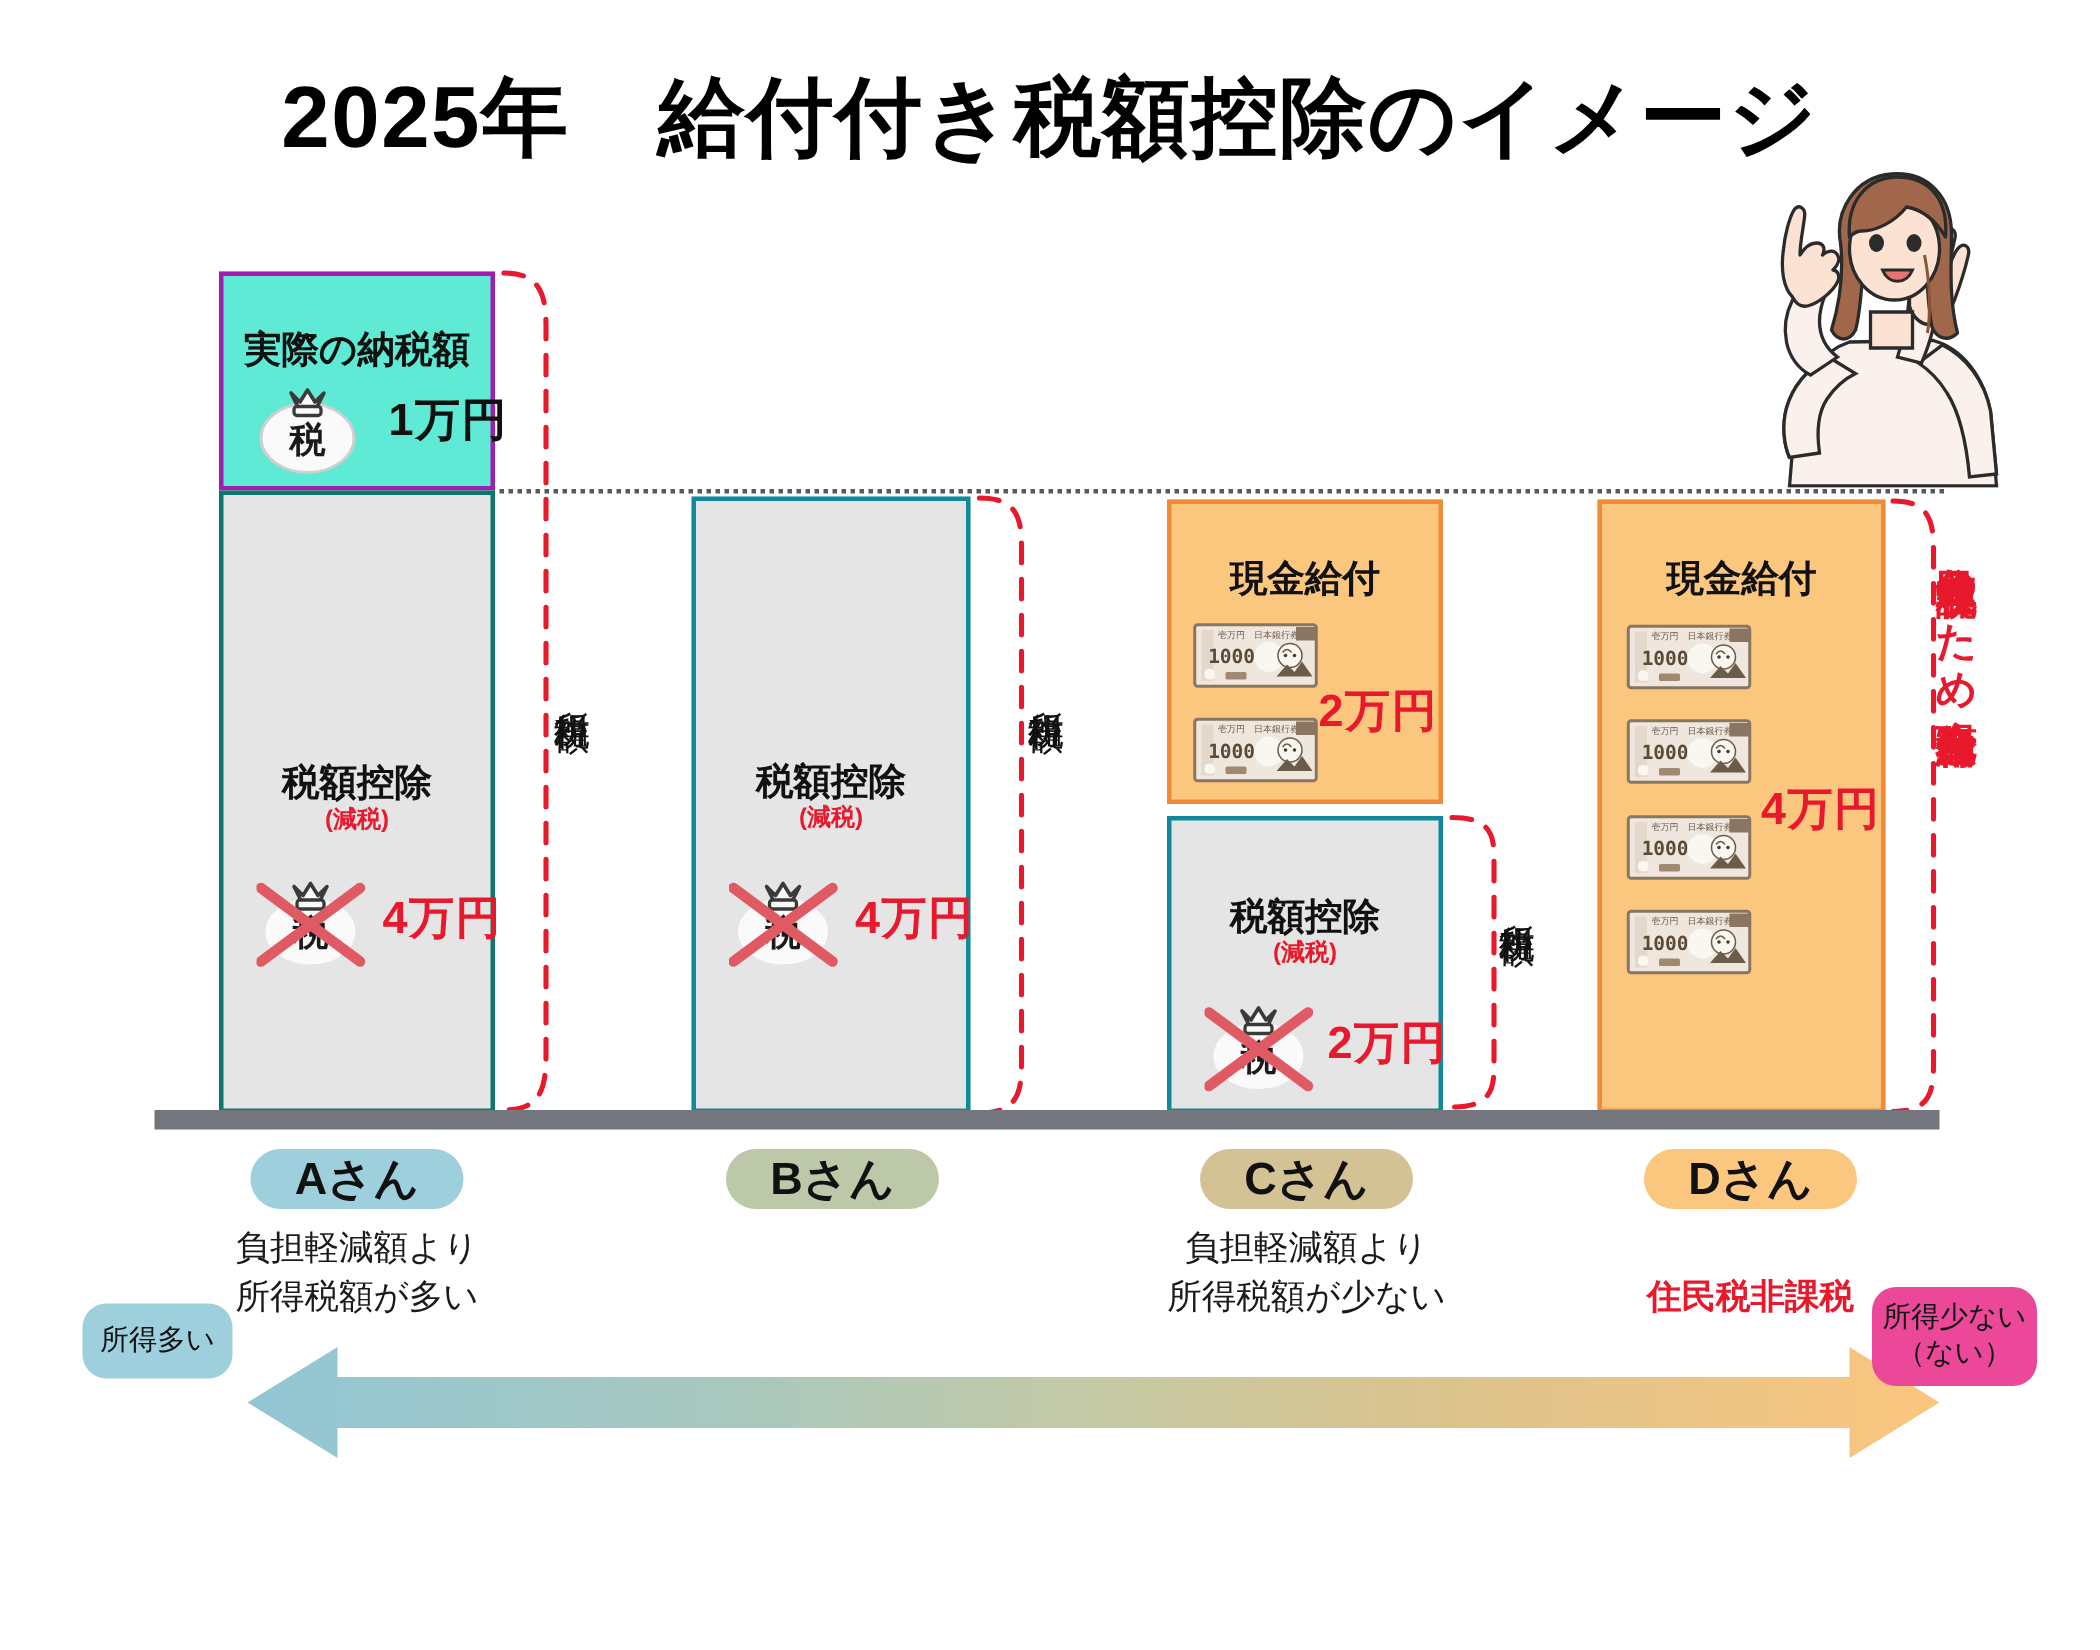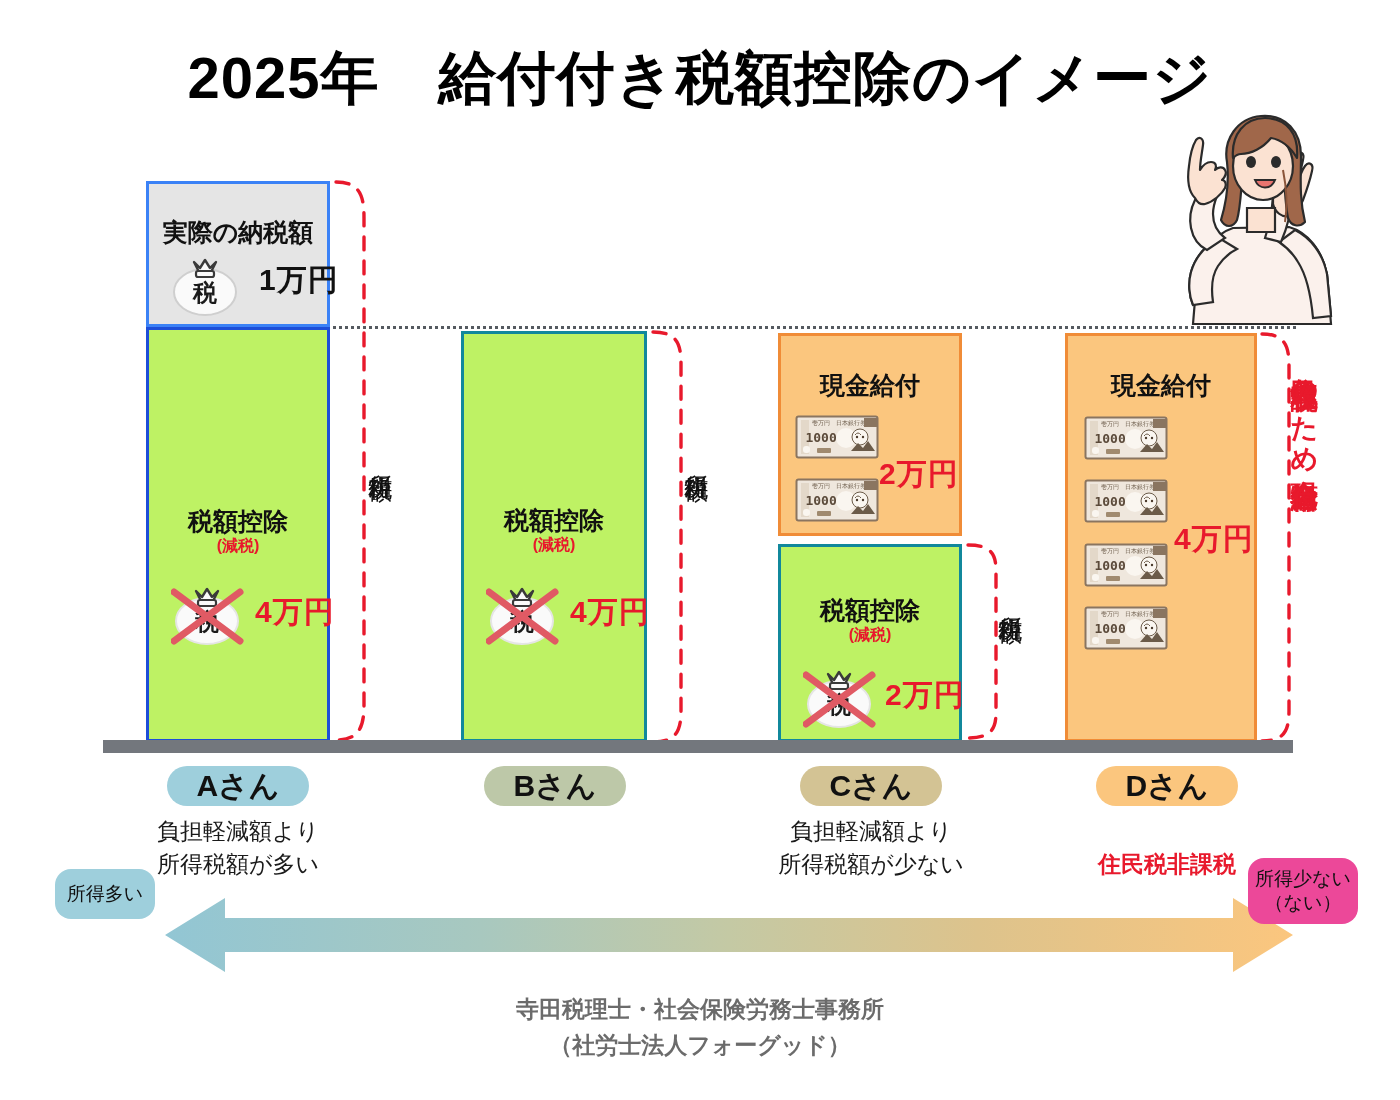--- a/index.html
+++ b/index.html
@@ -33,27 +33,27 @@
 
   
   .toplink{
     position:absolute;left:146px;top:326px;width:1150px;height:0;
     border-top:3px dotted #555a60;
   }
 
   
   .bar{position:absolute;box-sizing:border-box;}
   .bar-blue{
-    background:#bef264;
-    border:3px solid #1d4ed8;
+    background:#e5e5e5;
+    border:3px solid #0f766e;
   }
   .bar-blue.teal{border-color:#11889c;}
   .bar-gray{
-    background:#e5e5e5;
-    border:3px solid #3b82f6;
+    background:#5eead4;
+    border:3px solid #a21caf;
   }
   .bar-orange{
     background:#fbc67e;
     border:3px solid #f08c37;
   }
 
   .bar-title{
     position:absolute;left:0;width:100%;
     text-align:center;font-weight:700;color:#111;
     font-size:25px;
@@ -402,16 +402,14 @@
     </svg>
   </div>
   <div class="endpill" style="left:55px;top:869px;width:100px;height:50px;background:#9ecfdc;">
     <span>所得多い</span>
   </div>
   <div class="endpill" style="left:1248px;top:858px;width:110px;height:66px;background:#ec4899;">
     <span>所得少ない</span>
     <span>（ない）</span>
   </div>
 
-  <div class="footer">寺田税理士・社会保険労務士事務所
-（社労士法人フォーグッド）</div>
 
 </div>
 
 </body></html>

